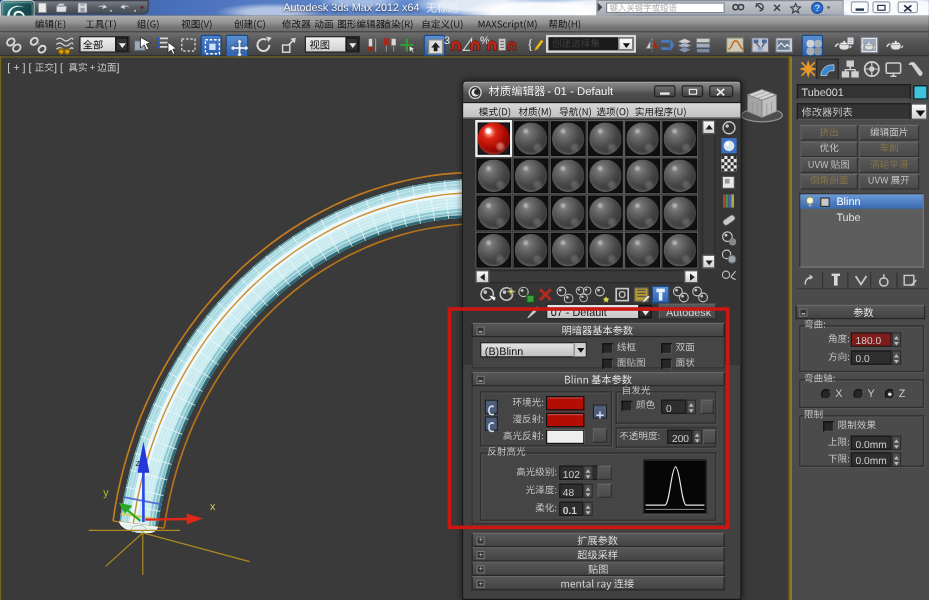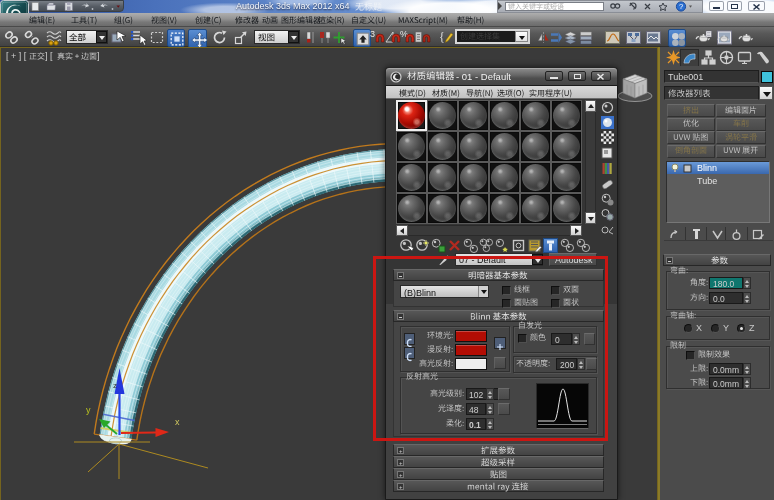--- a/index.html
+++ b/index.html
@@ -891,21 +891,21 @@
 <svg style="position:absolute;left:710.5px;top:255.5px;overflow:visible" width="17.0" height="10.0">
     <path d="M4.7 4.1C4.1 4.5 3.0 4.9 2.2 5.1C2.3 5.2 2.5 5.4 2.6 5.5C3.4 5.3 4.5 4.8 5.2 4.4ZM5.4 5.1C4.6 5.6 3.2 6.1 2.0 6.3C2.2 6.4 2.3 6.6 2.4 6.8C3.7 6.5 5.1 6.0 5.9 5.3ZM6.5 6.0C5.5 6.9 3.6 7.4 1.5 7.6C1.6 7.8 1.7 8.0 1.8 8.2C4.0 7.9 6.0 7.3 7.0 6.3ZM1.5 2.5C1.7 2.4 2.0 2.4 3.4 2.3C3.3 2.6 3.2 2.8 3.0 3.1H0.5V3.7H2.6C2.0 4.4 1.2 4.9 0.3 5.3C0.5 5.4 0.7 5.7 0.8 5.8C1.8 5.3 2.7 4.6 3.4 3.7H5.2C5.8 4.5 6.8 5.4 7.8 5.8C7.9 5.6 8.1 5.4 8.2 5.3C7.4 4.9 6.5 4.3 5.9 3.7H8.1V3.1H3.8C3.9 2.8 4.0 2.5 4.2 2.3L6.5 2.1C6.8 2.3 6.9 2.5 7.1 2.7L7.6 2.3C7.1 1.8 6.2 1.1 5.4 0.6L4.9 0.9C5.2 1.1 5.6 1.4 5.9 1.6L2.7 1.8C3.2 1.4 3.7 1.0 4.2 0.6L3.7 0.3C3.1 0.9 2.2 1.4 1.9 1.6C1.7 1.7 1.5 1.8 1.3 1.8C1.4 2.0 1.5 2.3 1.5 2.5Z M12.3 0.5C12.1 0.8 11.8 1.3 11.6 1.6L12.0 1.8C12.3 1.6 12.6 1.1 12.8 0.7ZM9.2 0.7C9.5 1.1 9.7 1.6 9.8 1.9L10.3 1.6C10.2 1.3 10.0 0.9 9.7 0.6ZM12.0 5.3C11.8 5.7 11.5 6.1 11.2 6.4C10.9 6.2 10.5 6.1 10.2 6.0C10.3 5.7 10.5 5.5 10.6 5.3ZM9.4 6.2C9.9 6.3 10.3 6.6 10.7 6.8C10.2 7.2 9.5 7.4 8.8 7.6C9.0 7.7 9.1 7.9 9.2 8.1C9.9 7.9 10.7 7.5 11.3 7.1C11.6 7.2 11.8 7.4 12.0 7.5L12.4 7.1C12.2 7.0 12.0 6.8 11.7 6.7C12.1 6.2 12.5 5.6 12.7 4.9L12.4 4.7L12.3 4.7H10.9L11.1 4.3L10.5 4.2C10.4 4.4 10.3 4.5 10.3 4.7H9.1V5.3H10.0C9.8 5.6 9.6 5.9 9.4 6.2ZM10.7 0.3V1.9H8.9V2.4H10.5C10.1 3.0 9.4 3.5 8.8 3.8C9.0 3.9 9.1 4.1 9.2 4.3C9.7 4.0 10.3 3.5 10.7 3.0V4.0H11.3V2.9C11.7 3.2 12.2 3.6 12.4 3.8L12.8 3.3C12.6 3.2 11.8 2.7 11.4 2.4H13.0V1.9H11.3V0.3ZM13.8 0.4C13.6 1.9 13.3 3.3 12.6 4.2C12.7 4.3 13.0 4.5 13.1 4.6C13.3 4.3 13.5 3.9 13.7 3.5C13.8 4.3 14.1 5.1 14.4 5.8C13.9 6.6 13.3 7.2 12.3 7.7C12.5 7.8 12.6 8.0 12.7 8.2C13.6 7.7 14.2 7.1 14.7 6.4C15.1 7.1 15.7 7.7 16.3 8.1C16.4 7.9 16.6 7.7 16.8 7.6C16.0 7.2 15.5 6.6 15.1 5.8C15.5 4.9 15.8 3.9 16.0 2.6H16.6V2.0H14.1C14.3 1.5 14.4 1.0 14.4 0.5ZM15.4 2.6C15.2 3.6 15.0 4.4 14.7 5.1C14.4 4.4 14.2 3.5 14.0 2.6Z" fill="#e8e8e8"></path>
   </svg>
 <div class="grp" style="left:666px;top:271px;width:104px;height:39px"></div>
 <svg style="position:absolute;left:670.0px;top:265.5px;overflow:visible" width="18.2" height="9.4">
     <path d="M1.8 1.8C1.6 2.4 1.2 2.9 0.7 3.2C0.9 3.3 1.1 3.5 1.2 3.6C1.6 3.2 2.1 2.6 2.4 2.0ZM5.5 2.1C6.0 2.5 6.6 3.1 6.9 3.5L7.4 3.2C7.1 2.8 6.5 2.2 6.0 1.8ZM1.5 4.8C1.4 5.3 1.2 5.9 1.1 6.3L1.7 6.3H6.4C6.3 6.8 6.2 7.0 6.1 7.1C6.0 7.1 5.9 7.2 5.7 7.2C5.5 7.2 4.9 7.1 4.3 7.1C4.4 7.2 4.5 7.5 4.5 7.6C5.1 7.7 5.6 7.7 5.9 7.7C6.2 7.6 6.4 7.6 6.5 7.5C6.8 7.3 6.9 6.9 7.0 6.1C7.1 6.0 7.1 5.9 7.1 5.9H1.8L2.0 5.2H6.5V3.7H1.5V4.2H5.9V4.8L1.8 4.8ZM3.5 0.4C3.6 0.6 3.7 0.8 3.8 1.0H0.6V1.5H2.8V3.5H3.4V1.5H4.6V3.5H5.2V1.5H7.4V1.0H4.5C4.4 0.8 4.2 0.5 4.0 0.2Z M12.6 0.4V1.9H11.3V0.4H10.7V1.9H8.8V7.7H9.4V7.2H14.7V7.6H15.2V1.9H13.2V0.4ZM9.4 6.6V4.8H10.7V6.6ZM14.7 6.6H13.2V4.8H14.7ZM11.3 6.6V4.8H12.6V6.6ZM9.4 4.2V2.5H10.7V4.2ZM14.7 4.2H13.2V2.5H14.7ZM11.3 4.2V2.5H12.6V4.2Z M17.1 3.9C17.4 3.9 17.6 3.7 17.6 3.4C17.6 3.0 17.4 2.8 17.1 2.8C16.8 2.8 16.6 3.0 16.6 3.4C16.6 3.7 16.8 3.9 17.1 3.9ZM17.1 7.1C17.4 7.1 17.6 6.9 17.6 6.6C17.6 6.3 17.4 6.0 17.1 6.0C16.8 6.0 16.6 6.3 16.6 6.6C16.6 6.9 16.8 7.1 17.1 7.1Z" fill="#c8c8c8"></path>
   </svg>
 <svg style="position:absolute;left:689.8px;top:277.5px;overflow:visible" width="18.2" height="9.4">
     <path d="M2.1 2.7H3.9V3.7H2.1ZM2.1 2.2H2.1C2.3 1.9 2.6 1.6 2.8 1.4H5.0C4.8 1.6 4.6 1.9 4.4 2.2ZM6.4 2.7V3.7H4.5V2.7ZM2.7 0.3C2.3 1.1 1.5 2.1 0.4 2.8C0.6 2.9 0.8 3.1 0.9 3.2C1.1 3.1 1.3 2.9 1.5 2.7V4.2C1.5 5.2 1.4 6.4 0.5 7.3C0.7 7.4 0.9 7.6 1.0 7.7C1.5 7.2 1.8 6.5 2.0 5.8H3.9V7.5H4.5V5.8H6.4V6.9C6.4 7.0 6.3 7.1 6.2 7.1C6.1 7.1 5.6 7.1 5.1 7.1C5.2 7.2 5.3 7.5 5.3 7.7C6.0 7.7 6.4 7.6 6.7 7.5C6.9 7.4 7.0 7.3 7.0 6.9V2.2H5.1C5.4 1.8 5.7 1.5 5.9 1.1L5.5 0.8L5.4 0.8H3.1L3.4 0.4ZM2.1 4.3H3.9V5.3H2.1C2.1 4.9 2.1 4.6 2.1 4.3ZM6.4 4.3V5.3H4.5V4.3Z M11.1 1.9V2.6H9.8V3.1H11.1V4.4H14.2V3.1H15.5V2.6H14.2V1.9H13.6V2.6H11.7V1.9ZM13.6 3.1V3.9H11.7V3.1ZM14.1 5.4C13.7 5.8 13.2 6.2 12.6 6.4C12.1 6.2 11.6 5.8 11.3 5.4ZM9.9 4.9V5.4H11.0L10.7 5.5C11.0 6.0 11.4 6.4 12.0 6.7C11.2 6.9 10.4 7.0 9.5 7.1C9.6 7.3 9.7 7.5 9.8 7.6C10.8 7.5 11.8 7.3 12.6 7.0C13.4 7.3 14.3 7.6 15.3 7.7C15.4 7.5 15.6 7.3 15.7 7.2C14.8 7.1 14.0 6.9 13.3 6.7C14.0 6.3 14.6 5.8 14.9 5.1L14.6 4.9L14.5 4.9ZM11.8 0.4C11.9 0.6 12.0 0.9 12.1 1.1H9.0V3.3C9.0 4.5 9.0 6.2 8.3 7.4C8.4 7.5 8.7 7.6 8.8 7.7C9.5 6.4 9.6 4.6 9.6 3.3V1.7H15.6V1.1H12.8C12.7 0.9 12.5 0.5 12.4 0.3Z M17.1 3.9C17.4 3.9 17.6 3.7 17.6 3.4C17.6 3.0 17.4 2.8 17.1 2.8C16.8 2.8 16.6 3.0 16.6 3.4C16.6 3.7 16.8 3.9 17.1 3.9ZM17.1 7.1C17.4 7.1 17.6 6.9 17.6 6.6C17.6 6.3 17.4 6.0 17.1 6.0C16.8 6.0 16.6 6.3 16.6 6.6C16.6 6.9 16.8 7.1 17.1 7.1Z" fill="#c8c8c8"></path>
   </svg>
-<div style="position:absolute;left:709px;top:277px;width:34px;height:12px;background:#0f766e;border:1px solid #191919;">
+<div style="position:absolute;left:709px;top:277px;width:34px;height:12px;background:#7f1d1d;border:1px solid #191919;">
     <div style="position:absolute;left:3px;top:1px;font-size:8.5px;color:#ccc">180.0</div>
   </div>
 <div class="spin" style="left:743px;top:277px;height:12px">
     <div style="position:absolute;left:1px;top:2px;width:0;height:0;border-bottom:3px solid #bbb;border-left:2.5px solid transparent;border-right:2.5px solid transparent"></div>
     <div style="position:absolute;left:1px;top:7px;width:0;height:0;border-top:3px solid #bbb;border-left:2.5px solid transparent;border-right:2.5px solid transparent"></div>
   </div>
 <svg style="position:absolute;left:689.8px;top:292.5px;overflow:visible" width="18.2" height="9.4">
     <path d="M3.5 0.5C3.7 0.9 4.0 1.4 4.1 1.7H0.5V2.3H2.7C2.6 4.1 2.4 6.2 0.4 7.2C0.5 7.3 0.7 7.5 0.8 7.7C2.3 6.9 2.9 5.6 3.2 4.2H6.0C5.9 6.0 5.8 6.7 5.5 6.9C5.4 7.0 5.3 7.0 5.1 7.0C4.9 7.0 4.4 7.0 3.8 7.0C3.9 7.1 4.0 7.4 4.0 7.6C4.5 7.6 5.1 7.6 5.4 7.6C5.7 7.6 5.9 7.5 6.0 7.3C6.4 7.0 6.5 6.1 6.7 3.9C6.7 3.8 6.7 3.6 6.7 3.6H3.3C3.3 3.1 3.4 2.7 3.4 2.3H7.5V1.7H4.1L4.7 1.5C4.6 1.1 4.3 0.6 4.1 0.3Z M11.5 0.3C11.4 0.7 11.2 1.3 11.0 1.7H8.8V7.7H9.4V2.3H14.7V6.9C14.7 7.0 14.6 7.1 14.4 7.1C14.3 7.1 13.7 7.1 13.2 7.1C13.2 7.2 13.3 7.5 13.4 7.7C14.1 7.7 14.6 7.7 14.9 7.6C15.2 7.5 15.3 7.3 15.3 6.9V1.7H11.7C11.9 1.3 12.1 0.9 12.2 0.4ZM11.0 3.9H13.0V5.5H11.0ZM10.4 3.4V6.6H11.0V6.0H13.6V3.4Z M17.1 3.9C17.4 3.9 17.6 3.7 17.6 3.4C17.6 3.0 17.4 2.8 17.1 2.8C16.8 2.8 16.6 3.0 16.6 3.4C16.6 3.7 16.8 3.9 17.1 3.9ZM17.1 7.1C17.4 7.1 17.6 6.9 17.6 6.6C17.6 6.3 17.4 6.0 17.1 6.0C16.8 6.0 16.6 6.3 16.6 6.6C16.6 6.9 16.8 7.1 17.1 7.1Z" fill="#c8c8c8"></path>
   </svg>
 <div style="position:absolute;left:709px;top:292px;width:34px;height:12px;background:#2e2e2e;border:1px solid #191919;">

